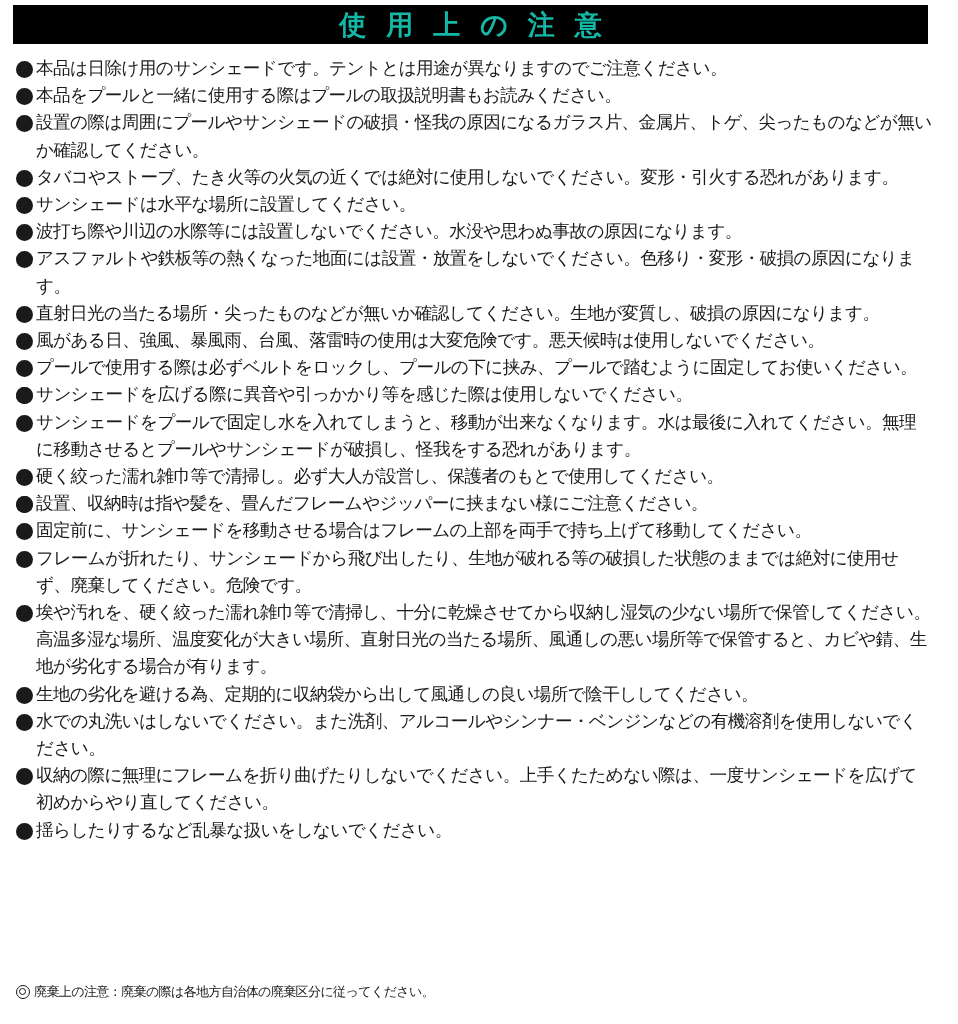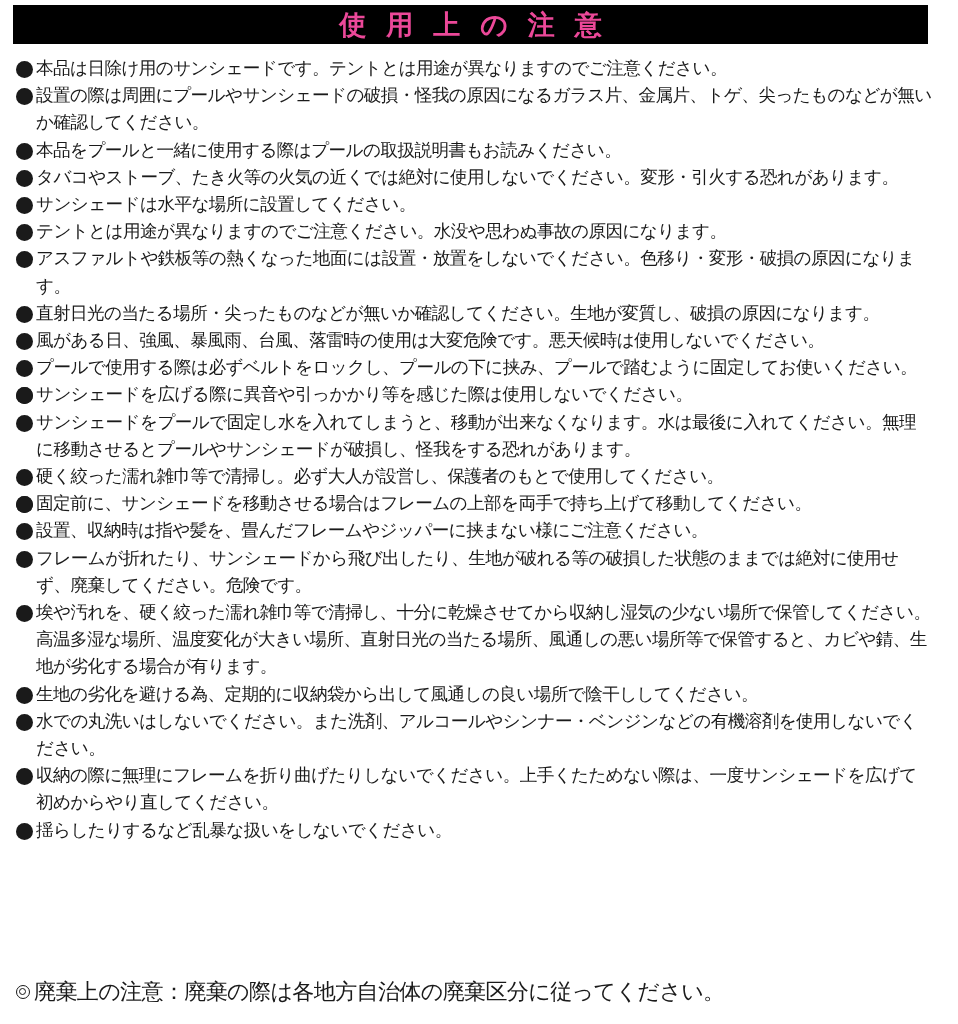--- a/index.html
+++ b/index.html
@@ -20,21 +20,21 @@
       left: 13px;
       top: 5px;
       width: 915px;
       height: 39px;
       background: #000000;
       display: flex;
       align-items: center;
       justify-content: center;
     }
     .title-text {
-      color: #ec4899;
+      color: #14b8a6;
       font-size: 27px;
       font-weight: bold;
       letter-spacing: 20px;
       margin-left: 20px;
     }
     .notes {
       position: absolute;
       left: 16px;
       top: 55px;
       width: 916px;
@@ -57,21 +57,21 @@
       top: 6px;
       width: 17px;
       height: 17px;
       border-radius: 50%;
       background: #1a1a1a;
     }
     .disposal {
       position: absolute;
       left: 16px;
       top: 978px;
-      font-size: 22px;
+      font-size: 13px;
       line-height: 27px;
       letter-spacing: -0.6px;
       display: flex;
       align-items: center;
     }
     .double-circle {
       display: inline-block;
       width: 14px;
       height: 14px;
       border: 1.5px solid #1a1a1a;
@@ -94,36 +94,36 @@
   </style>
 </head>
 <body>
 
 <div class="title-bar">
   <span class="title-text">使用上の注意</span>
 </div>
 
 <ul class="notes">
   <li class="note"><span class="bullet"></span><span>本品は日除け用のサンシェードです。テントとは用途が異なりますのでご注意ください。</span></li>
+  <li class="note"><span class="bullet"></span><span>本品をプールと一緒に使用する際はプールの取扱説明書もお読みください。</span></li>
   <li class="note"><span class="bullet"></span><span>設置の際は周囲にプールやサンシェードの破損・怪我の原因になるガラス片、金属片、トゲ、尖ったものなどが無いか確認してください。</span></li>
-  <li class="note"><span class="bullet"></span><span>本品をプールと一緒に使用する際はプールの取扱説明書もお読みください。</span></li>
   <li class="note"><span class="bullet"></span><span>タバコやストーブ、たき火等の火気の近くでは絶対に使用しないでください。変形・引火する恐れがあります。</span></li>
   <li class="note"><span class="bullet"></span><span>サンシェードは水平な場所に設置してください。</span></li>
-  <li class="note"><span class="bullet"></span><span>テントとは用途が異なりますのでご注意ください。水没や思わぬ事故の原因になります。</span></li>
+  <li class="note"><span class="bullet"></span><span>波打ち際や川辺の水際等には設置しないでください。水没や思わぬ事故の原因になります。</span></li>
   <li class="note"><span class="bullet"></span><span>アスファルトや鉄板等の熱くなった地面には設置・放置をしないでください。色移り・変形・破損の原因になります。</span></li>
   <li class="note"><span class="bullet"></span><span>直射日光の当たる場所・尖ったものなどが無いか確認してください。生地が変質し、破損の原因になります。</span></li>
   <li class="note"><span class="bullet"></span><span>風がある日、強風、暴風雨、台風、落雷時の使用は大変危険です。悪天候時は使用しないでください。</span></li>
   <li class="note"><span class="bullet"></span><span>プールで使用する際は必ずベルトをロックし、プールの下に挟み、プールで踏むように固定してお使いください。</span></li>
   <li class="note"><span class="bullet"></span></li>
   <li class="note"><span class="bullet"></span><span>サンシェードを広げる際に異音や引っかかり等を感じた際は使用しないでください。</span></li>
   <li class="note"><span class="bullet"></span><span>サンシェードをプールで固定し水を入れてしまうと、移動が出来なくなります。水は最後に入れてください。無理に移動させるとプールやサンシェードが破損し、怪我をする恐れがあります。</span></li>
   <li class="note"><span class="bullet"></span><span>硬く絞った濡れ雑巾等で清掃し。必ず大人が設営し、保護者のもとで使用してください。</span></li>
   <li class="note"><span class="bullet"></span></li>
+  <li class="note"><span class="bullet"></span><span>設置、収納時は指や髪を、畳んだフレームやジッパーに挟まない様にご注意ください。</span></li>
   <li class="note"><span class="bullet"></span><span>固定前に、サンシェードを移動させる場合はフレームの上部を両手で持ち上げて移動してください。</span></li>
-  <li class="note"><span class="bullet"></span><span>設置、収納時は指や髪を、畳んだフレームやジッパーに挟まない様にご注意ください。</span></li>
   <li class="note"><span class="bullet"></span><span>フレームが折れたり、サンシェードから飛び出したり、生地が破れる等の破損した状態のままでは絶対に使用せず、廃棄してください。危険です。</span></li>
   <li class="note"><span class="bullet"></span><span>埃や汚れを、硬く絞った濡れ雑巾等で清掃し、十分に乾燥させてから収納し湿気の少ない場所で保管してください。高温多湿な場所、温度変化が大きい場所、直射日光の当たる場所、風通しの悪い場所等で保管すると、カビや錆、生地が劣化する場合が有ります。</span></li>
   <li class="note"><span class="bullet"></span><span>生地の劣化を避ける為、定期的に収納袋から出して風通しの良い場所で陰干ししてください。</span></li>
   <li class="note"><span class="bullet"></span><span>水での丸洗いはしないでください。また洗剤、アルコールやシンナー・ベンジンなどの有機溶剤を使用しないでください。</span></li>
   <li class="note"><span class="bullet"></span><span>収納の際に無理にフレームを折り曲げたりしないでください。上手くたためない際は、一度サンシェードを広げて初めからやり直してください。</span></li>
   <li class="note"><span class="bullet"></span><span>揺らしたりするなど乱暴な扱いをしないでください。</span></li>
 </ul>
 
 <div class="disposal">
   <span class="double-circle"></span>

